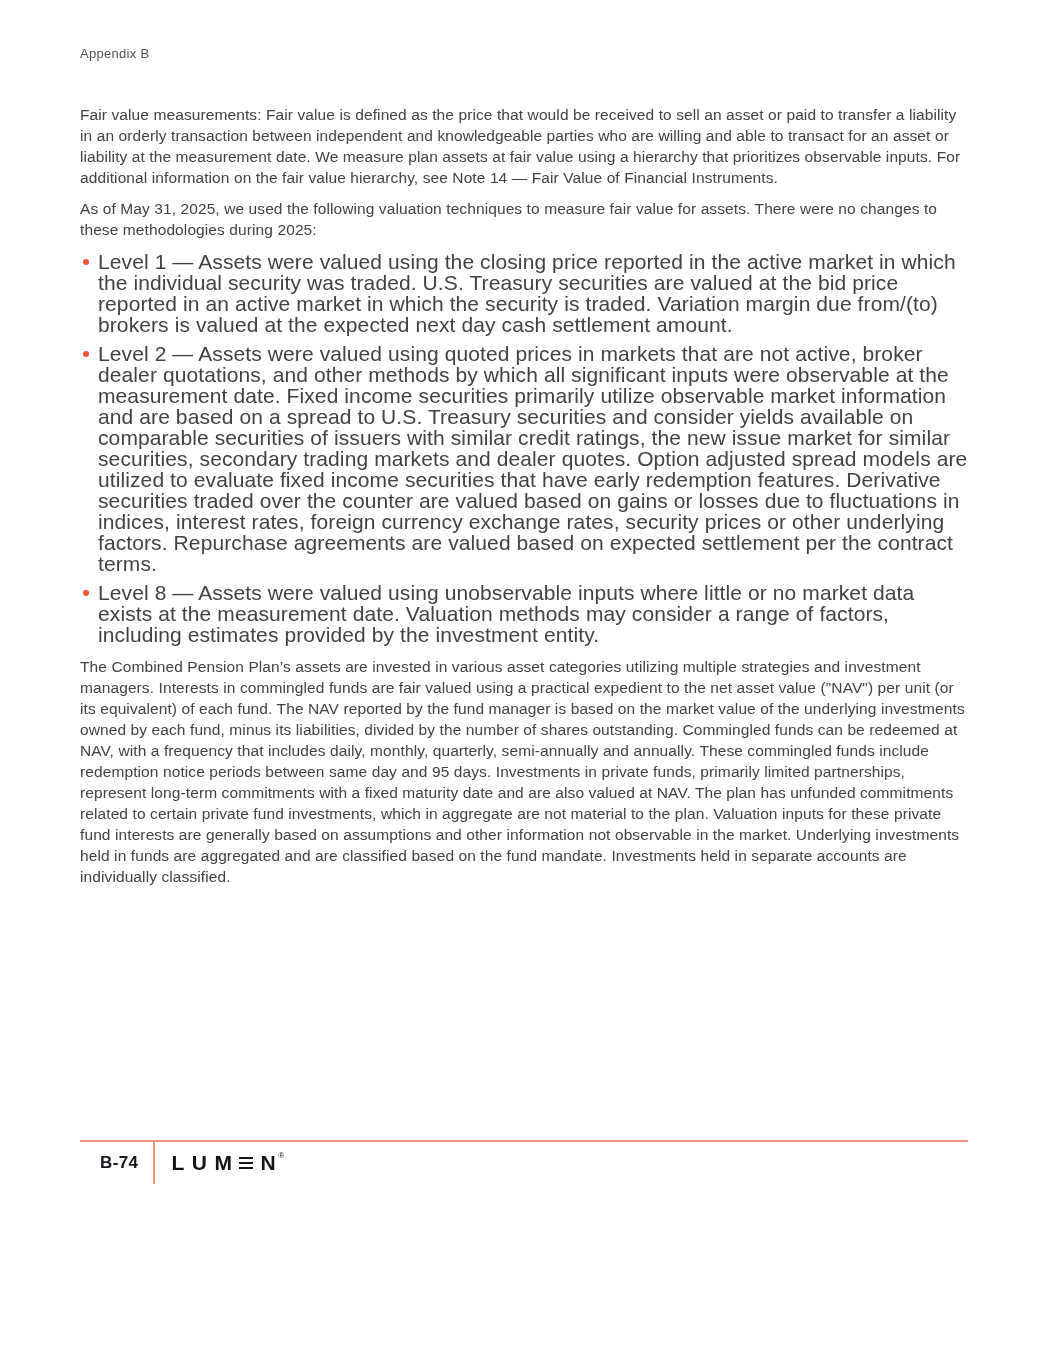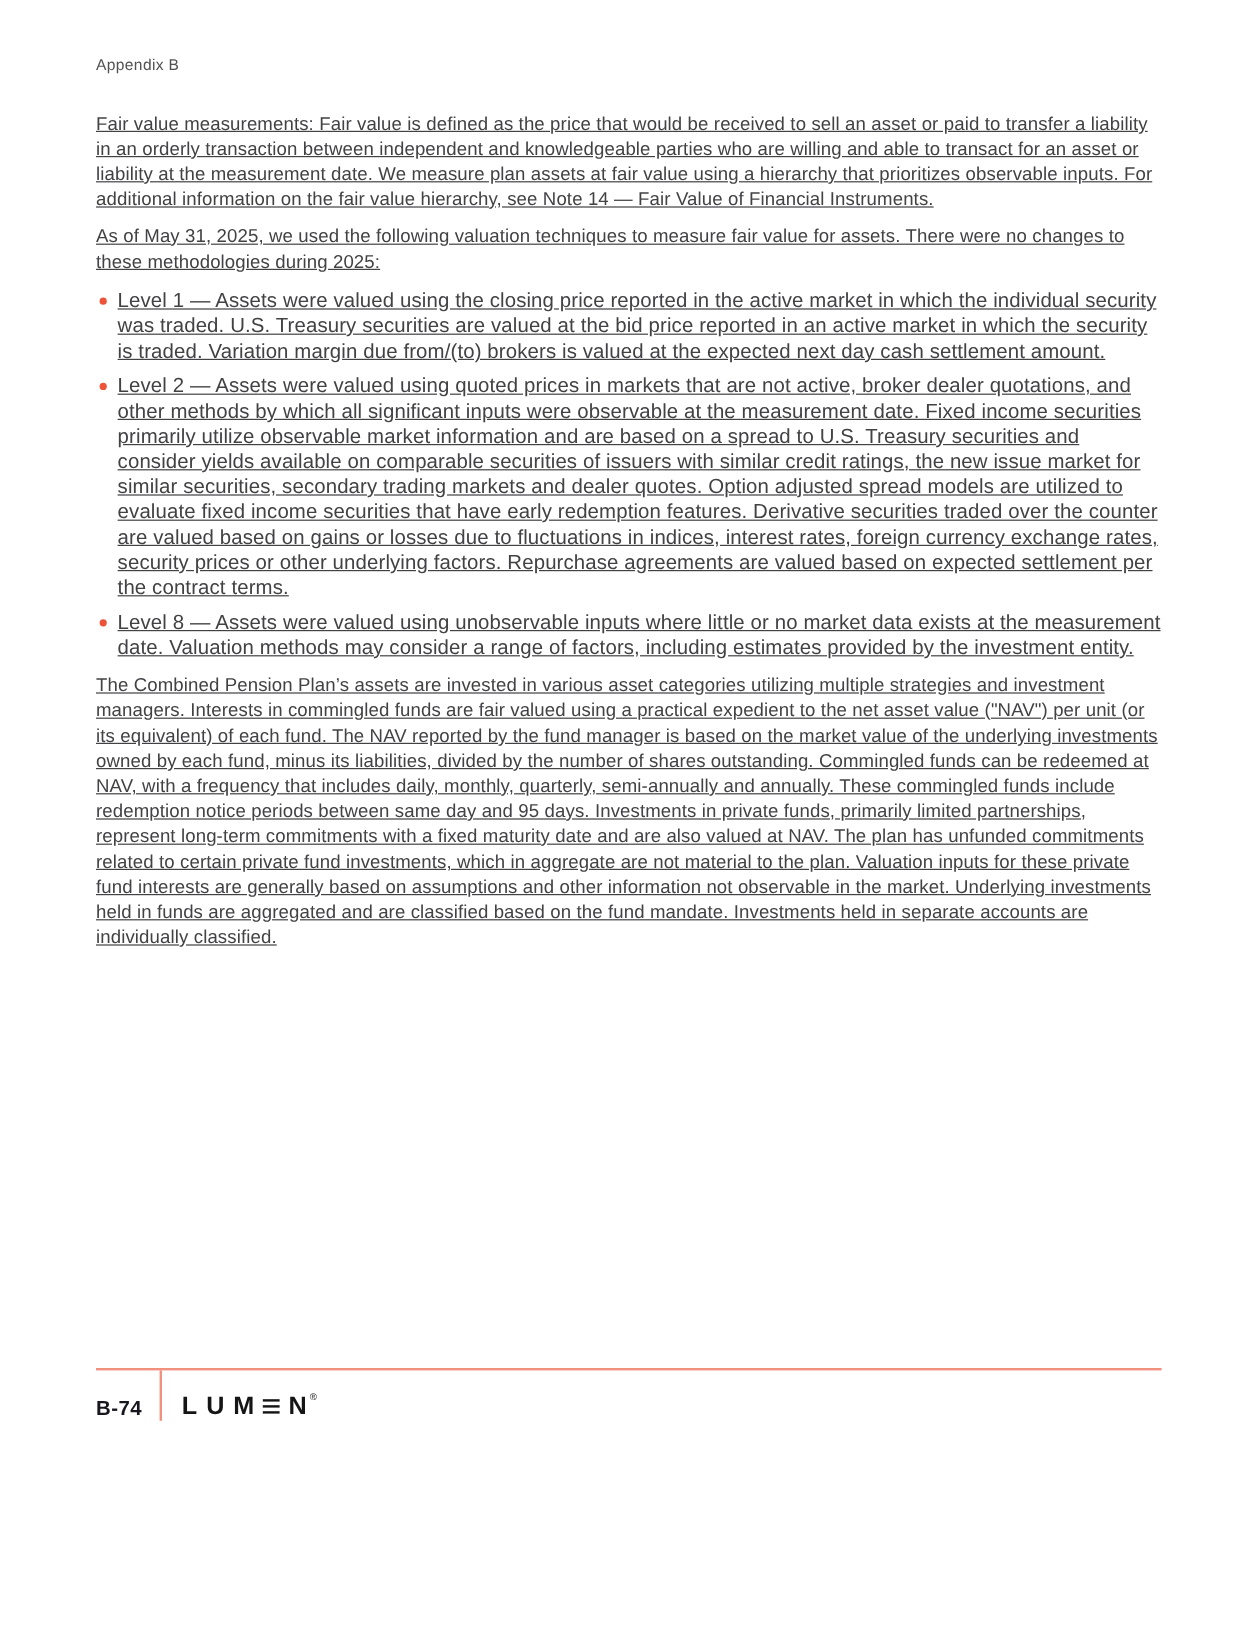--- a/index.html
+++ b/index.html
@@ -19,41 +19,40 @@
     color: #424245;
     overflow: hidden;
   }
   .appendix-label {
     font-size: 13px;
     line-height: 16px;
     color: #515153;
     letter-spacing: 0.3px;
   }
   .content {
-    margin-top: 31px;
+    margin-top: 42px;
     width: 888px;
-    text-decoration: underline;
   }
   .body-para {
     font-size: 15.5px;
     line-height: 21px;
     letter-spacing: 0.1px;
     color: #424245;
     margin: 0 0 10px 0;
   }
   ul.bullet-list {
     list-style: none;
     margin: 11px 0 11px 0;
     padding: 0;
   }
   ul.bullet-list li {
     position: relative;
     padding-left: 18px;
     margin-bottom: 8px;
-    font-size: 17px;
+    font-size: 21px;
     line-height: 21px;
     letter-spacing: 0.1px;
     color: #424245;
   }
   ul.bullet-list li .bullet-dot {
     position: absolute;
     left: 3px;
     top: 7.5px;
     width: 6px;
     height: 6px;
@@ -65,22 +64,23 @@
     left: 80px;
     right: 80px;
     bottom: 25px;
   }
   .footer-rule {
     height: 2px;
     background: var(--rule, #F1907D);
   }
   .footer-row {
     display: flex;
-    align-items: flex-end;
+    align-items: center;
     height: 42px;
+    margin-left: 20px;
   }
   .page-number {
     font-size: 17px;
     font-weight: 700;
     letter-spacing: 0.4px;
     color: #17171f;
   }
   .footer-divider {
     width: 2px;
     align-self: stretch;

